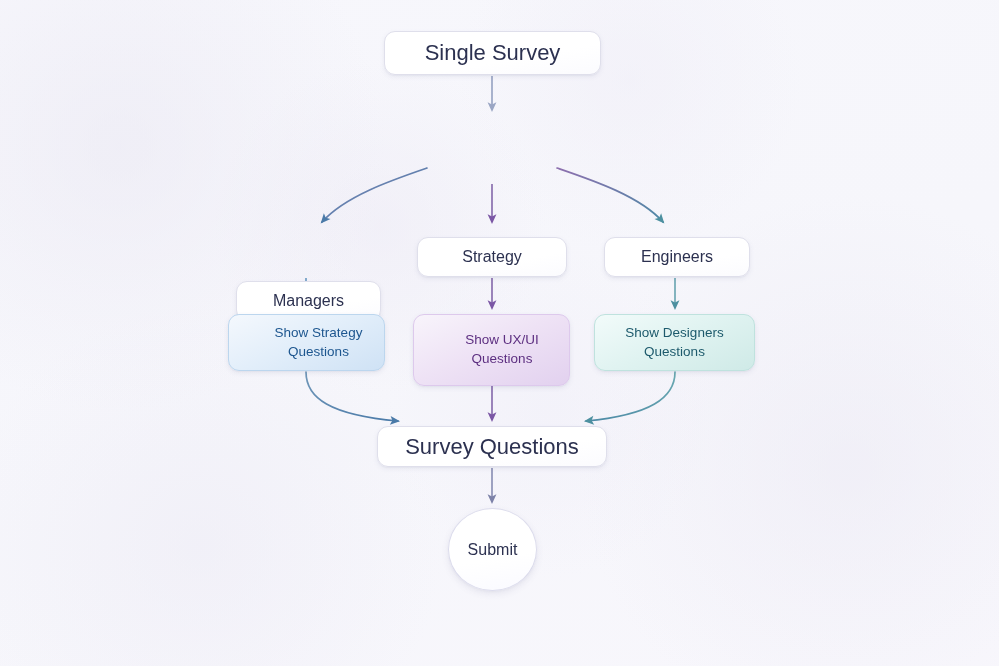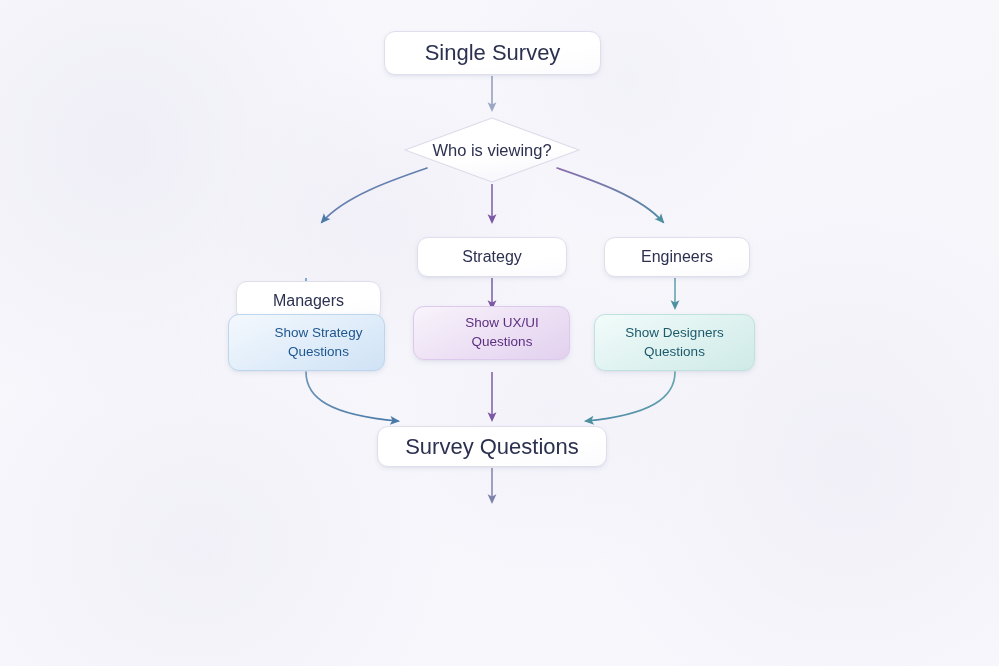--- a/index.html
+++ b/index.html
@@ -170,67 +170,55 @@
     <path d="M492,372 L492,420" fill="none" stroke="#8a6fae" stroke-width="1.7" marker-end="url(#ah-purple)"></path>
     <path d="M675,372 C675,398 650,415 586,421" fill="none" stroke="url(#g-right-merge)" stroke-width="1.7" stroke-linecap="round" marker-end="url(#ah-teal)"></path>
 
     <path d="M492,468 L492,502" fill="none" stroke="#8d92b6" stroke-width="1.7" marker-end="url(#ah-slate)"></path>
   </svg>
 
   <div class="node node-plain label-lg" style="left:384px; top:31px; width:217px; height:44px;">
     <span>Single Survey</span>
   </div>
 
-  <div class="diamond-wrap" style="left:403px; top:116px; width:178px; height:68px;">
-    <svg class="diamond-shape" viewBox="0 0 178 68" xmlns="http://www.w3.org/2000/svg">
-      <defs>
-        <linearGradient id="g-diamond" x1="0" y1="0" x2="0.35" y2="1">
-          <stop offset="0%" stop-color="#ffffff"></stop>
-          <stop offset="70%" stop-color="#ffffff"></stop>
-          <stop offset="100%" stop-color="#f8f8fd"></stop>
-        </linearGradient>
-      </defs>
-      <path d="M89,2 L176,34 L89,66 L2,34 Z" fill="url(#g-diamond)" stroke="#dcdcea" stroke-width="1.2" stroke-linejoin="round"></path>
-    </svg>
-    <div class="diamond-label">
-      <span>Who is viewing?</span>
-    </div>
-  </div>
 
   <div class="node node-plain label-md" style="left:236px; top:237px; width:145px; height:40px;margin-top:44px;">
     <span>Managers</span>
   </div>
 
   <div class="node node-plain label-md" style="left:417px; top:237px; width:150px; height:40px;">
     <span>Strategy</span>
   </div>
 
   <div class="node node-plain label-md" style="left:604px; top:237px; width:146px; height:40px;">
     <span>Engineers</span>
   </div>
 
   <div class="node node-color node-blue" style="left:228px; top:314px; width:157px; height:57px;">
     <div>
       <div>Show Strategy</div>
       <div>Questions</div>
     </div>
   </div>
 
-  <div class="node node-color node-purple" style="left:413px; top:306px; width:157px; height:54px;padding-left:21px;">
+  <div class="node node-color node-purple" style="left:413px; top:314px; width:157px; height:72px;padding-left:21px;">
     <div>
       <div>Show UX/UI</div>
       <div>Questions</div>
     </div>
   </div>
 
   <div class="node node-color node-teal" style="left:594px; top:314px; width:161px; height:57px;">
     <div>
       <div>Show Designers</div>
       <div>Questions</div>
     </div>
   </div>
 
   <div class="node node-plain label-lg" style="left:377px; top:426px; width:230px; height:41px;">
     <span>Survey Questions</span>
   </div>
 
+  <div class="node node-ellipse" style="left:448px; top:508px; width:89px; height:83px;">
+    <span>Submit</span>
+  </div>
 
 </div>
 
 </body></html>

